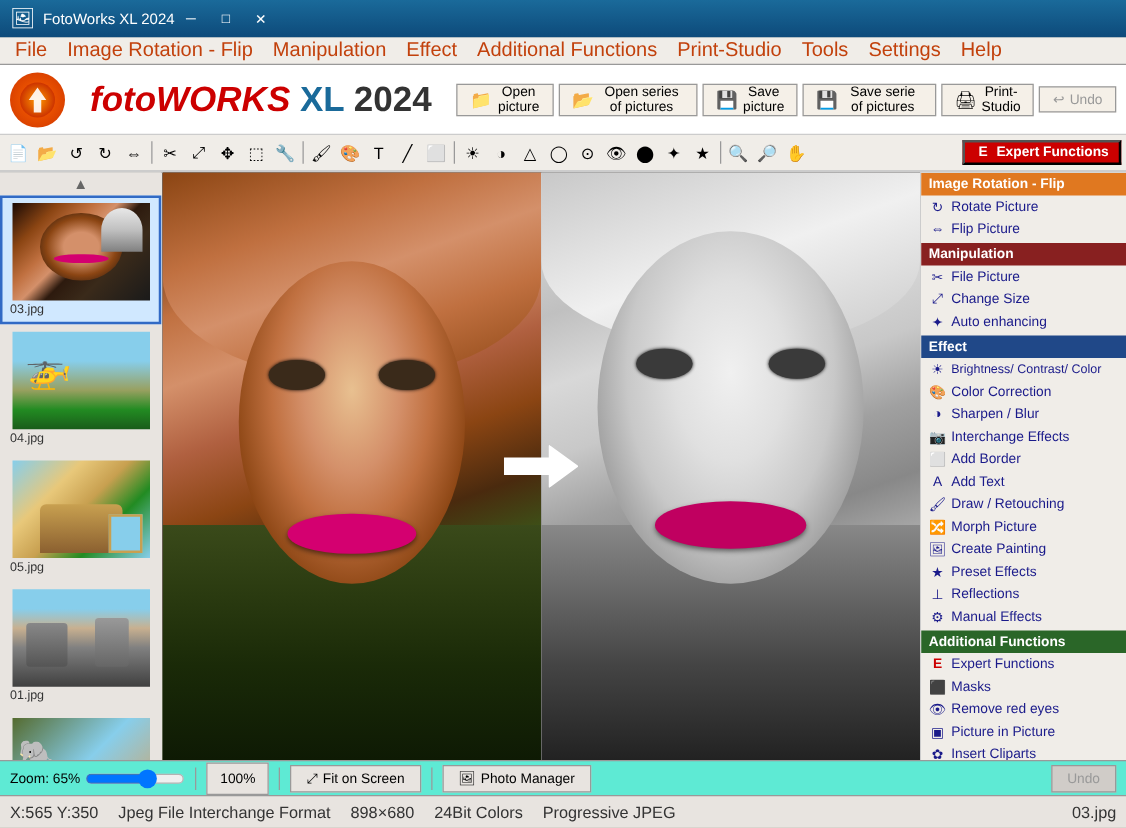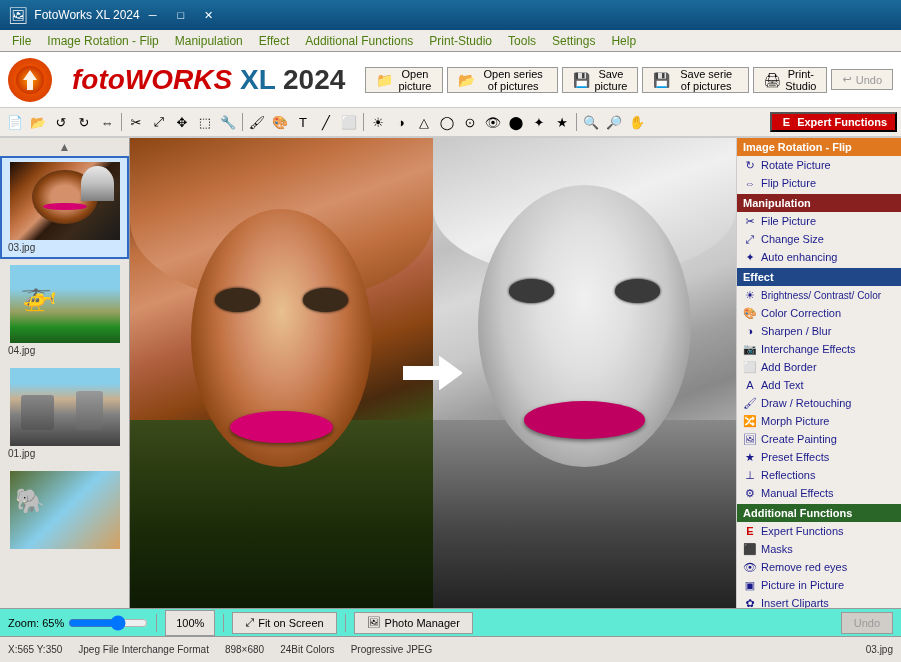--- a/index.html
+++ b/index.html
@@ -5,21 +5,21 @@
     * { box-sizing: border-box; margin: 0; padding: 0; }
     body { font-family: 'Segoe UI', Tahoma, sans-serif; font-size: 12px; background: #d4d0c8; overflow: hidden; width: 901px; height: 662px; }
     
     
     #titlebar { background: linear-gradient(to bottom, #1a6a9a, #0d4a7a); color: white; height: 30px; display: flex; align-items: center; padding: 0 8px; user-select: none; }
     #titlebar .win-controls { display: flex; gap: 2px; }
     #titlebar .win-btn { width: 26px; height: 20px; display: flex; align-items: center; justify-content: center; cursor: pointer; color: white; font-size: 11px; background: transparent; border: none; }
     
     
     #menubar { background: #f0ede8; border-bottom: 1px solid #999; height: 22px; display: flex; align-items: center; padding: 0 4px; }
-    .menu-item { padding: 2px 8px; cursor: pointer; font-size: 12px; color: #4d7c0f; }
+    .menu-item { padding: 2px 8px; cursor: pointer; font-size: 16px; color: #c2410c; }
     
     
     #logobar { background: white; height: 56px; display: flex; align-items: center; padding: 4px 8px; border-bottom: 1px solid #ccc; }
     #logo { display: flex; align-items: center; }
     #logo .logo-icon { width: 44px; height: 44px; background: radial-gradient(circle, #ff6600, #cc3300); border-radius: 50%; display: flex; align-items: center; justify-content: center; margin-right: 8px; }
     
     
     #toolbtns { display: flex; align-items: center; gap: 4px; margin-left: 20px; flex: 1; }
     .toolbar-btn { display: flex; align-items: center; gap: 4px; padding: 3px 10px; background: #f5f0e8; border: 1px solid #999; cursor: pointer; font-size: 11px; height: 26px; }
     .toolbar-btn .btn-icon { font-size: 14px; }
@@ -59,21 +59,21 @@
     .rp-section { margin-bottom: 2px; }
     .rp-header { padding: 3px 6px; font-size: 11px; font-weight: bold; color: white; cursor: pointer; }
     .rp-header-orange { background: #e07820; }
     .rp-header-red { background: #882020; }
     .rp-header-blue { background: #204888; }
     .rp-header-green { background: #2a6628; }
     .rp-item { display: flex; align-items: center; gap: 4px; padding: 2px 6px; cursor: pointer; font-size: 11px; color: #1a1a8a; }
     .rp-icon { width: 14px; height: 14px; display: flex; align-items: center; justify-content: center; font-size: 11px; flex-shrink: 0; }
     
     
-    #statusbar { height: 26px; background: #e8e4e0; border-top: 1px solid #999; display: flex; align-items: center; padding: 0 8px; font-size: 10px; gap: 16px; }
+    #statusbar { height: 26px; background: #e8e4e0; border-top: 1px solid #999; display: flex; align-items: center; padding: 0 8px; font-size: 13px; gap: 16px; }
     .status-item { color: #333; }
     .status-right { margin-left: auto; }
     
     
     #bottombar { height: 28px; background: #5eead4; border-top: 1px solid #999; display: flex; align-items: center; padding: 0 8px; gap: 4px; }
     .zoom-label { font-size: 11px; }
     .zoom-slider { width: 80px; height: 12px; }
     .bottom-btn { padding: 2px 12px; background: #e8e4e0; border: 1px solid #999; font-size: 11px; cursor: pointer; display: flex; align-items: center; gap: 4px; height: 22px; }
     .bottom-sep { width: 1px; height: 18px; background: #999; margin: 0 4px; }
     
@@ -210,20 +210,27 @@
       <div class="thumb-label">03.jpg</div>
     </div>
 
     <div class="thumb-item">
       <div class="thumb-box" style="background:linear-gradient(180deg, #87ceeb 30%, #98a060 60%, #228B22 80%, #1a5c1a 100%); position:relative; overflow:hidden;">
         <div style="position:absolute; top:15%; left:10%; font-size:30px;">🚁</div>
       </div>
       <div class="thumb-label">04.jpg</div>
     </div>
 
+    <div class="thumb-item">
+      <div class="thumb-box" style="background:linear-gradient(135deg, #87ceeb 0%, #e8c87a 30%, #c8a050 50%, #228B22 70%, #87ceeb 100%); position:relative; overflow:hidden;">
+        <div style="position:absolute; bottom:5%; left:20%; width:60%; height:50%; background:linear-gradient(180deg,#c8a050,#8B6030); border-radius:5px 5px 0 0;"></div>
+        <div style="position:absolute; bottom:5%; right:5%; width:25%; height:40%; background:#87ceeb; border:2px solid #c8a050;"></div>
+      </div>
+      <div class="thumb-label">05.jpg</div>
+    </div>
 
     <div class="thumb-item">
       <div class="thumb-box" style="background:linear-gradient(180deg, #87ceeb 20%, #c8b090 40%, #808080 60%, #606060 80%, #404040 100%); position:relative; overflow:hidden;">
         <div style="position:absolute; top:35%; left:10%; width:30%; height:45%; background:linear-gradient(180deg,#888,#555); border-radius:3px;"></div>
         <div style="position:absolute; top:30%; right:15%; width:25%; height:50%; background:linear-gradient(180deg,#999,#666); border-radius:3px;"></div>
       </div>
       <div class="thumb-label">01.jpg</div>
     </div>
 
     <div class="thumb-item">

